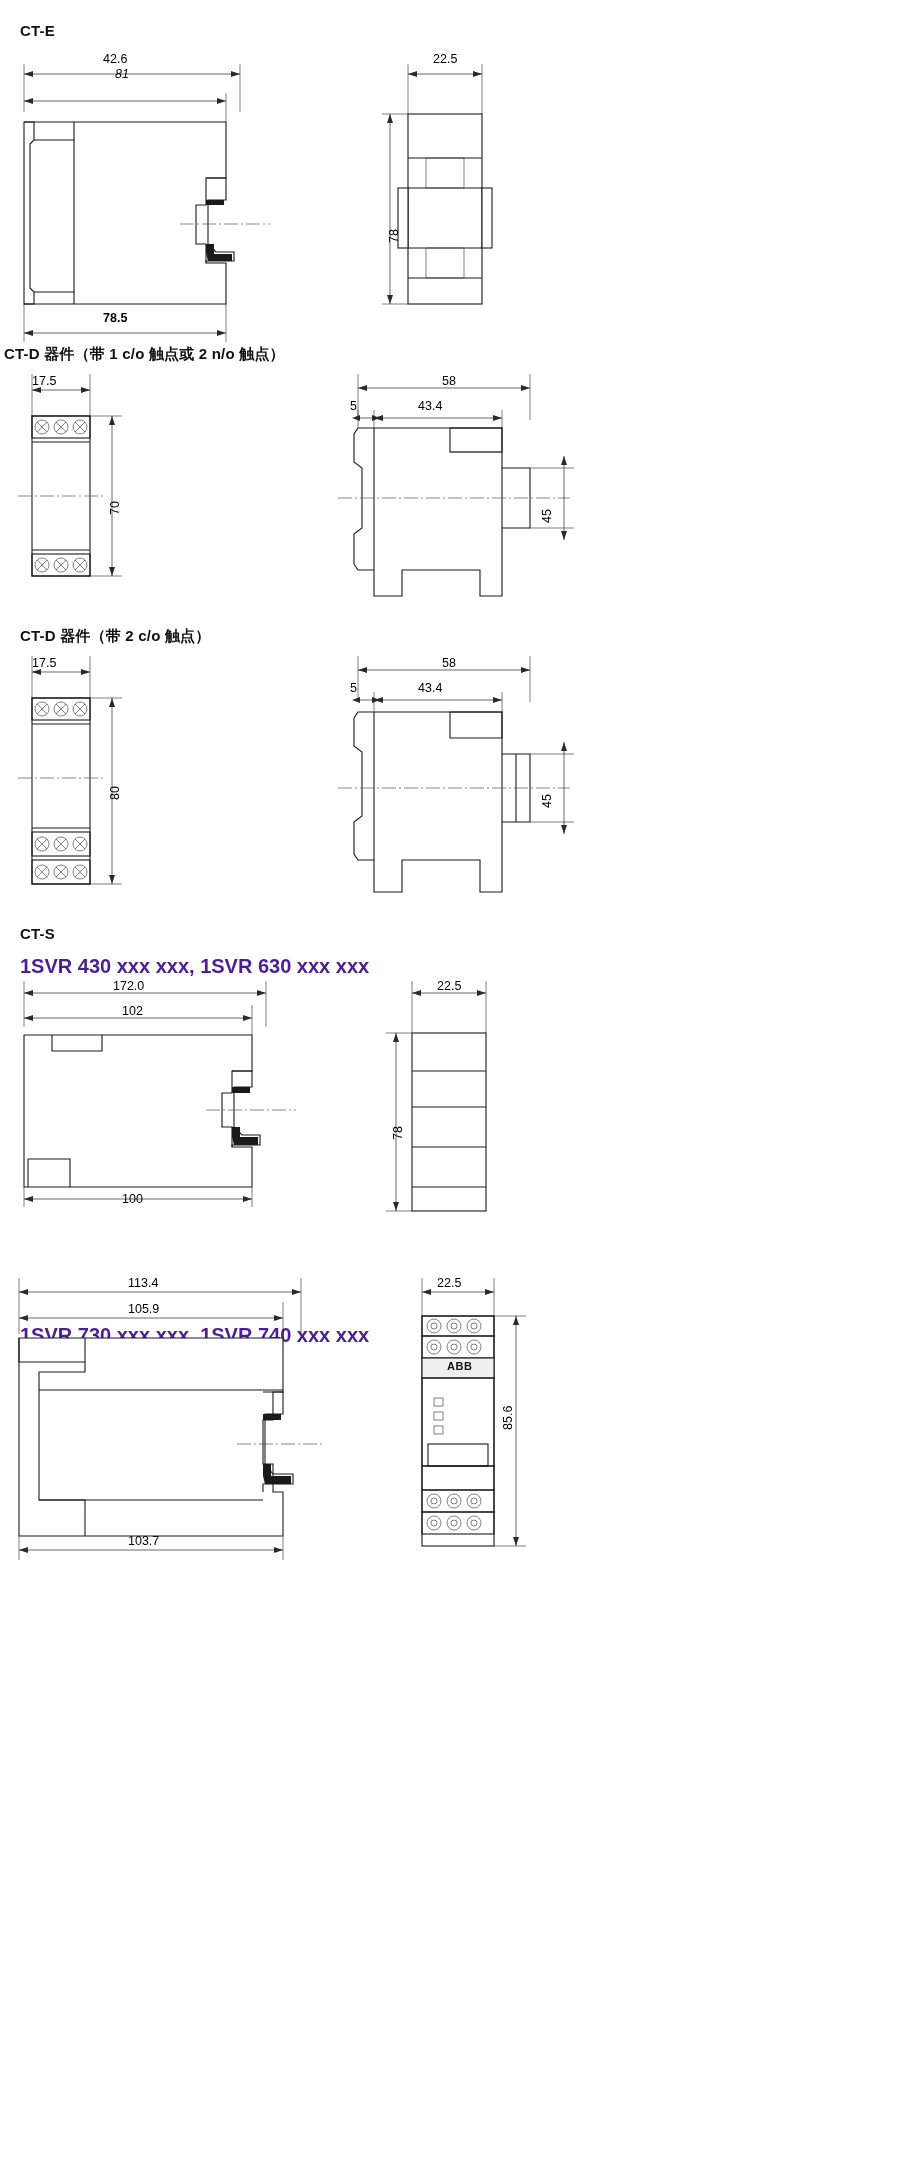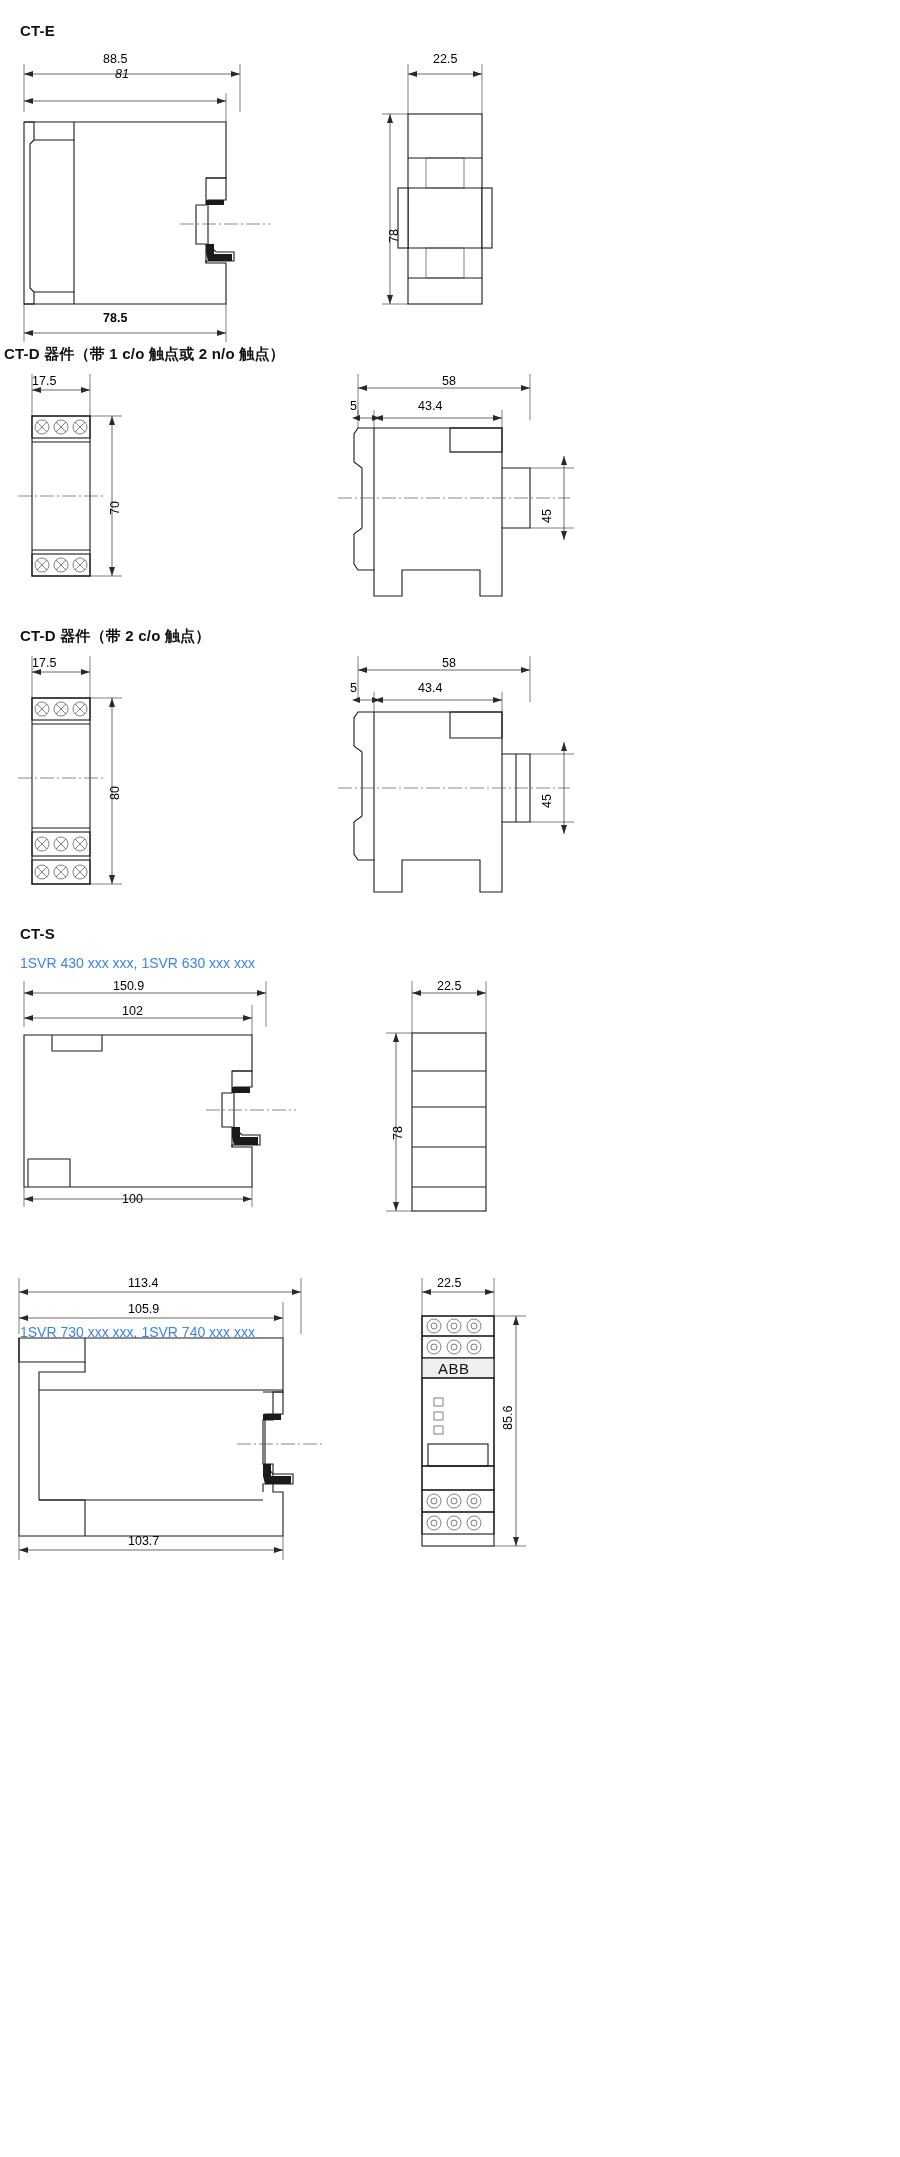--- a/index.html
+++ b/index.html
@@ -23,23 +23,23 @@
   .heading {
     position: absolute;
     font-size: 15px;
     font-weight: bold;
     letter-spacing: 0.2px;
     color: #111;
     white-space: nowrap;
   }
   .subheading {
     position: absolute;
-    font-size: 14px;
-    font-weight: normal;
-    color: #3b82f6;
+    font-size: 20px;
+    font-weight: bold;
+    color: #4c1d95;
     white-space: nowrap;
   }
   .dimlabel {
     position: absolute;
     font-size: 12.5px;
     color: #000;
     white-space: nowrap;
   }
   .dimlabel.rot {
     transform-origin: 0 0;
@@ -116,21 +116,21 @@
     <path class="ln" d="M198,196 L206,204 L224,204 L224,213 L196,213 L196,215"></path>
 
     <line class="center" x1="170" y1="176" x2="260" y2="176"></line>
 
     <line class="ext" x1="14" y1="256" x2="14" y2="294"></line>
     <line class="ext" x1="216" y1="256" x2="216" y2="294"></line>
     <line class="dim" x1="14" y1="285" x2="216" y2="285"></line>
     <polygon class="arrowhead" points="14,285 23,282 23,288"></polygon>
     <polygon class="arrowhead" points="216,285 207,282 207,288"></polygon>
   </svg>
-  <div class="dimlabel" style="left:103px; top:52px;">88.5</div>
+  <div class="dimlabel" style="left:103px; top:52px;">42.6</div>
   <div class="dimlabel" style="left:115px; top:67px;font-style:italic;">81</div>
   <div class="dimlabel" style="left:103px; top:311px;font-weight:bold;">78.5</div>
 
   <svg width="260" height="270" style="left:370px; top:48px;">
 
     <line class="ext" x1="38" y1="16" x2="38" y2="66"></line>
     <line class="ext" x1="112" y1="16" x2="112" y2="66"></line>
     <line class="dim" x1="38" y1="26" x2="112" y2="26"></line>
     <polygon class="arrowhead" points="38,26 47,23 47,29"></polygon>
     <polygon class="arrowhead" points="112,26 103,23 103,29"></polygon>
@@ -362,21 +362,21 @@
     <path class="ln" d="M224,152 L232,160 L250,160 L250,170 L222,170 L222,172"></path>
 
     <line class="center" x1="196" y1="135" x2="286" y2="135"></line>
 
     <line class="ext" x1="14" y1="212" x2="14" y2="232"></line>
     <line class="ext" x1="242" y1="212" x2="242" y2="232"></line>
     <line class="dim" x1="14" y1="224" x2="242" y2="224"></line>
     <polygon class="arrowhead" points="14,224 23,221 23,227"></polygon>
     <polygon class="arrowhead" points="242,224 233,221 233,227"></polygon>
   </svg>
-  <div class="dimlabel" style="left:113px; top:979px;">150.9</div>
+  <div class="dimlabel" style="left:113px; top:979px;">172.0</div>
   <div class="dimlabel" style="left:122px; top:1004px;">102</div>
   <div class="dimlabel" style="left:122px; top:1192px;">100</div>
 
   <svg width="240" height="235" style="left:380px; top:975px;">
 
     <line class="ext" x1="32" y1="6" x2="32" y2="58"></line>
     <line class="ext" x1="106" y1="6" x2="106" y2="58"></line>
     <line class="dim" x1="32" y1="18" x2="106" y2="18"></line>
     <polygon class="arrowhead" points="32,18 41,15 41,21"></polygon>
     <polygon class="arrowhead" points="106,18 97,15 97,21"></polygon>
@@ -489,15 +489,15 @@
     <circle class="ln-thin" cx="84" cy="251" r="3"></circle>
 
     <line class="ext" x1="104" y1="44" x2="136" y2="44"></line>
     <line class="ext" x1="104" y1="274" x2="136" y2="274"></line>
     <line class="dim" x1="126" y1="44" x2="126" y2="274"></line>
     <polygon class="arrowhead" points="126,44 123,53 129,53"></polygon>
     <polygon class="arrowhead" points="126,274 123,265 129,265"></polygon>
   </svg>
   <div class="dimlabel" style="left:437px; top:1276px;">22.5</div>
   <div class="dimlabel rot" style="left:501px; top:1430px;">85.6</div>
-  <div style="position:absolute; left:438px; top:1360px; font-size:15px; font-weight:normal; letter-spacing:0.5px; color:#111;">ABB</div>
+  <div style="position:absolute; left:447px; top:1360px; font-size:11px; font-weight:bold; letter-spacing:0.5px; color:#111;">ABB</div>
 
 </div>
 
 </body></html>

